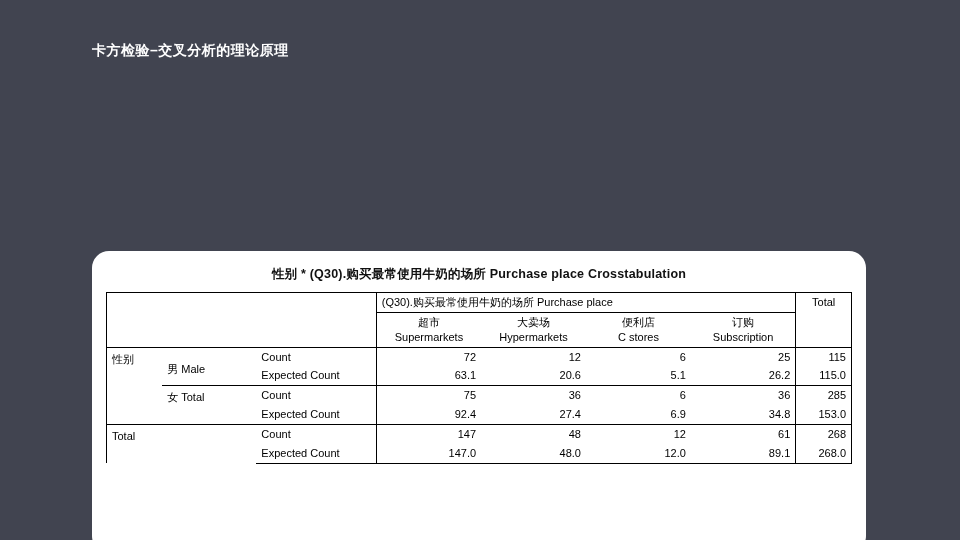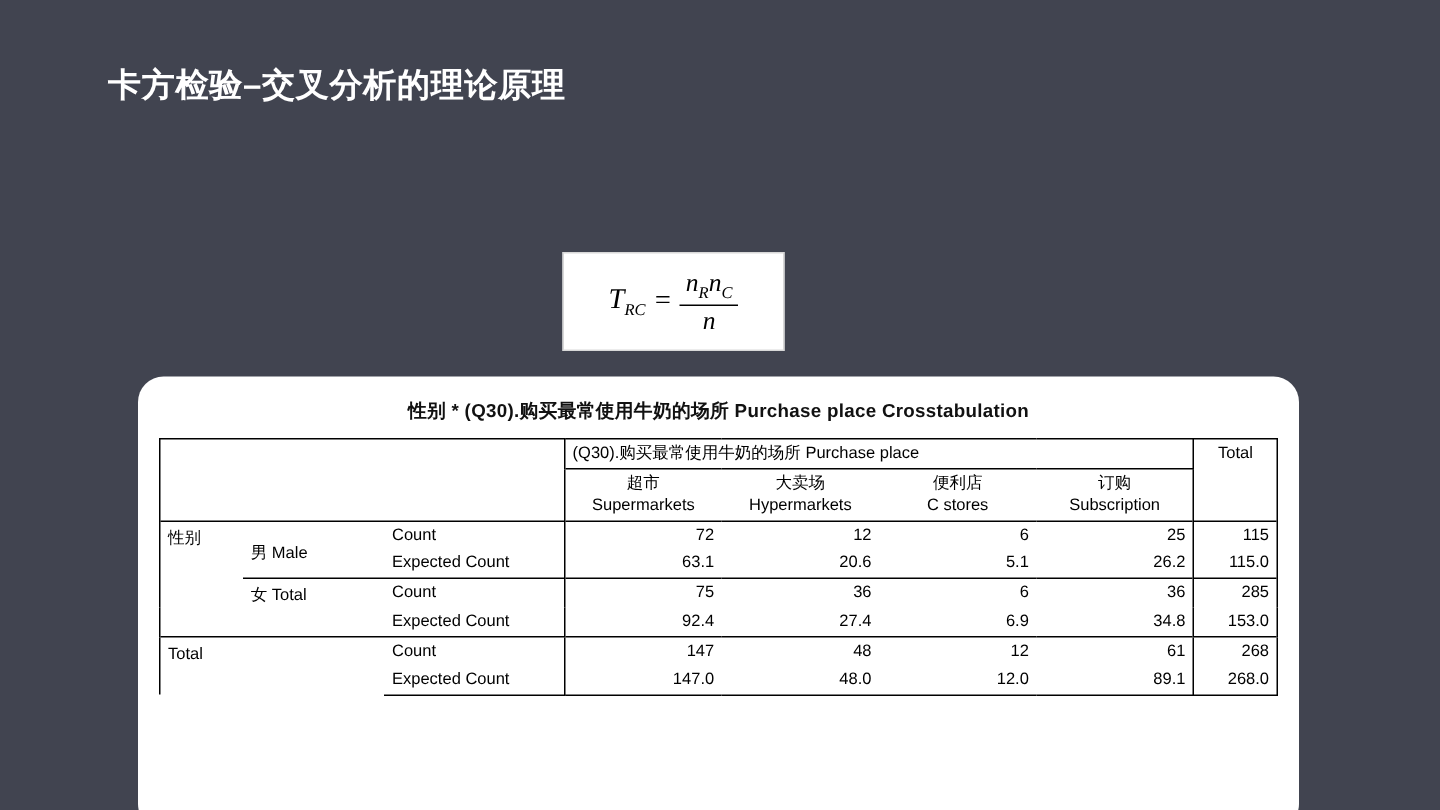--- a/index.html
+++ b/index.html
@@ -13,23 +13,23 @@
     font-family: "Liberation Sans", sans-serif;
     overflow: hidden;
     position: relative;
   }
   .slide {
     position: absolute;
     inset: 0;
   }
   .slide-title {
     position: absolute;
-    left: 72px;
+    left: 92px;
     top: 42px;
-    font-size: 22px;
+    font-size: 14px;
     font-weight: bold;
     color: #ffffff;
     letter-spacing: 0.5px;
     white-space: nowrap;
   }
   .slide-subtitle {
     position: absolute;
     left: 68px;
     top: 104px;
     font-size: 15px;
@@ -138,31 +138,20 @@
   .totalcol { width: 52px; }
 </style>
 </head>
 <body>
 
 <div class="slide">
 
   <div class="slide-title">卡方检验–交叉分析的理论原理</div>
 
 
-  <div class="formula-box">
-    <div class="formula">
-      <span><span>T</span><span class="sub">RC</span></span>
-      <span>=</span>
-      <span class="frac">
-        <span class="num"><span>n</span><span class="sub">R</span><span>n</span><span class="sub">C</span></span>
-        <span class="bar"></span>
-        <span class="den">n</span>
-      </span>
-    </div>
-  </div>
 
   <div class="table-card">
     <div class="table-caption">性别 * (Q30).购买最常使用牛奶的场所 Purchase place Crosstabulation</div>
 
     <table class="xtab">
       <colgroup>
         <col class="rowlabel-a">
           <col class="rowlabel-b">
           <col class="rowlabel-c">
         <col class="datacol">

